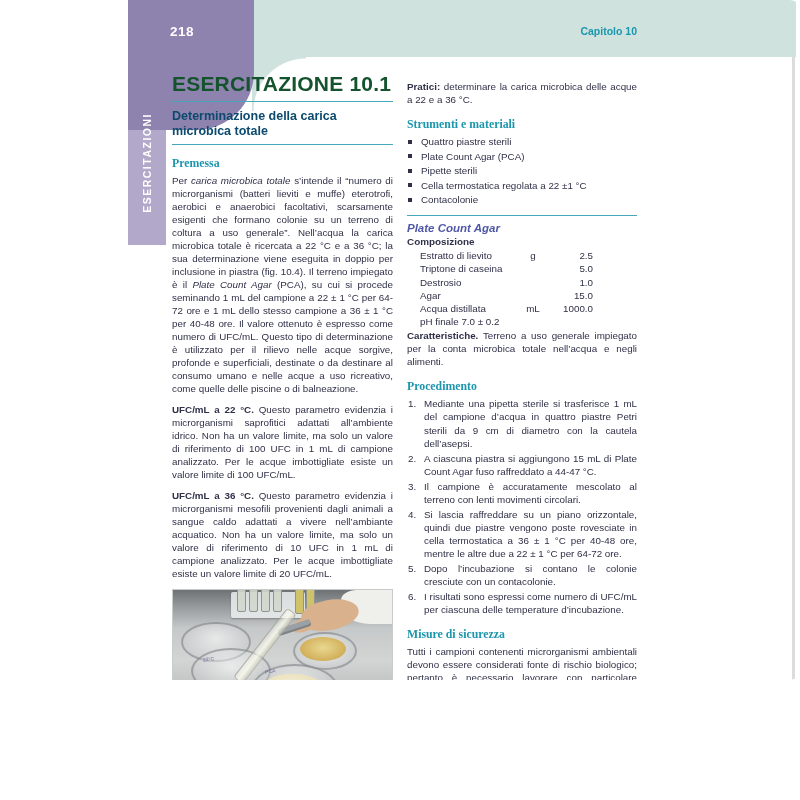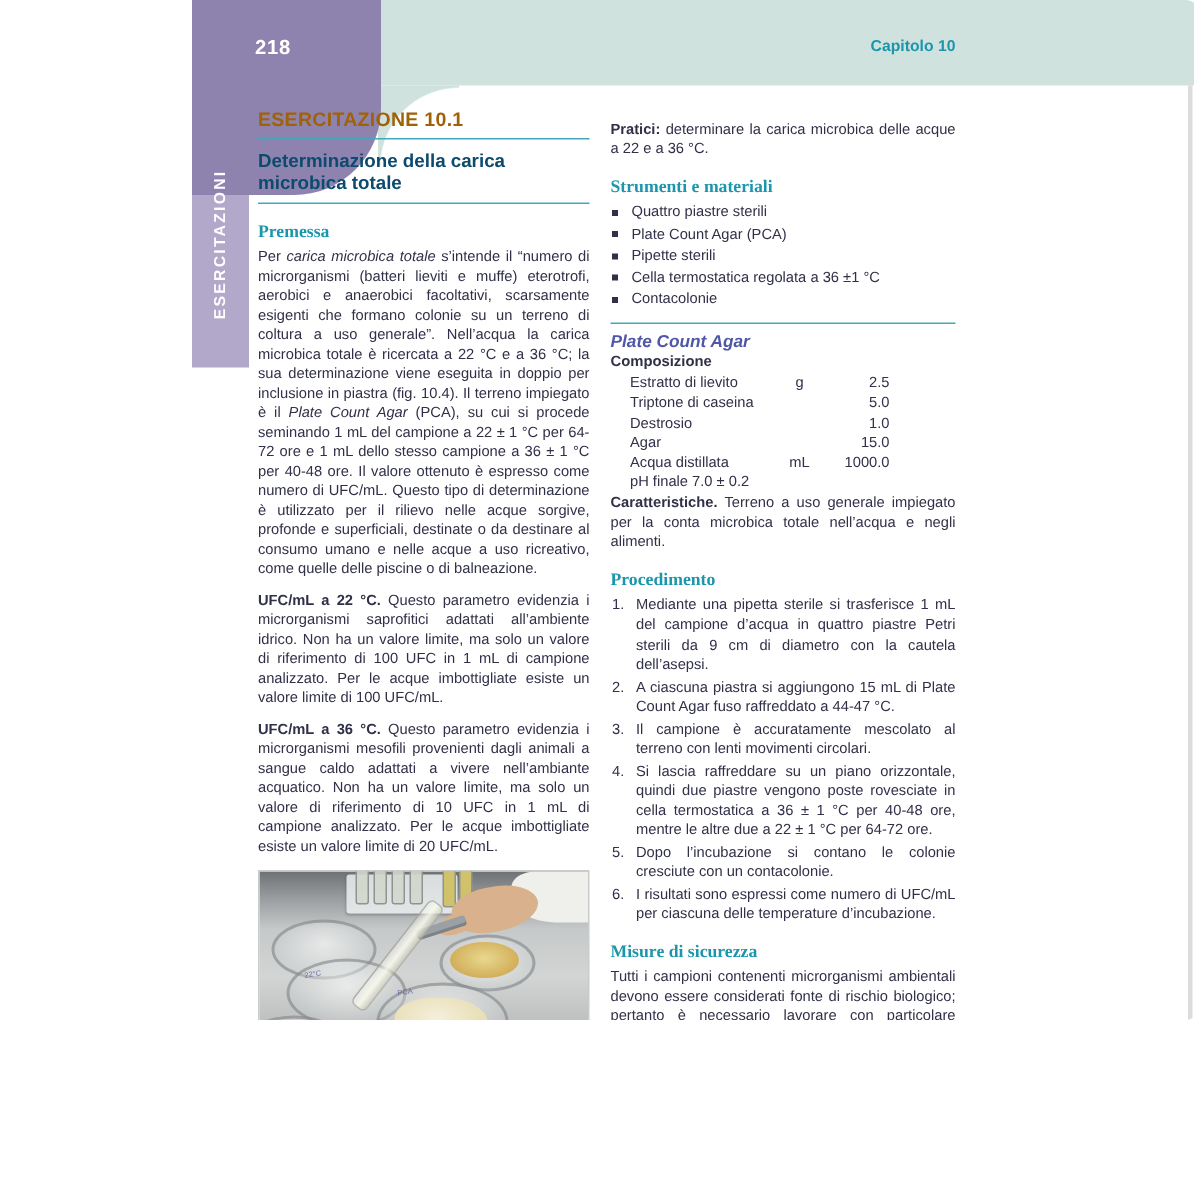--- a/index.html
+++ b/index.html
@@ -17,21 +17,21 @@
   .chapter{position:absolute;left:407px;top:25px;width:230px;text-align:right;color:#1b96ac;font-weight:bold;font-size:10.5px;}
   .sidebar-text{position:absolute;left:128px;top:88px;width:38px;height:150px;display:flex;align-items:center;justify-content:center;}
   .sidebar-text span{writing-mode:vertical-rl;transform:rotate(180deg);color:#ffffff;font-weight:bold;
         font-size:10.5px;letter-spacing:1.5px;}
   .page-edge{position:absolute;left:792px;top:57px;width:3px;height:743px;background:#dcdcdc;}
 
   
   .col-left{position:absolute;left:172px;top:72px;width:221px;}
   .col-right{position:absolute;left:407px;top:80px;width:230px;}
 
-  .ex-title{color:#a16207;font-weight:bold;font-size:13px;letter-spacing:.2px;margin:0;}
+  .ex-title{color:#14532d;font-weight:bold;font-size:21px;letter-spacing:.2px;margin:0;}
   .rule{border:none;border-top:1.6px solid #45a8ba;margin:5px 0 0 0;}
   .ex-subtitle{color:#0c4a6e;font-weight:bold;font-size:12.5px;line-height:1.18;margin:7px 0 0 0;}
   .h-teal{color:#1b96ac;font-weight:bold;font-size:11.8px;margin:11px 0 3px 0;font-family:Liberation Serif, serif;}
   .h-pca{color:#4f57a7;font-weight:bold;font-style:italic;font-size:11.5px;margin:6px 0 2px 0;}
 
   .body-txt{font-size:9.8px;line-height:1.33;text-align:justify;margin:3px 0 0 0;}
   .body-txt + .body-txt{margin-top:8px;}
   .rb{font-weight:bold;} .ri{font-style:italic;}
   .b-label{font-weight:bold;font-size:9.9px;margin:2px 0 2px 0;}
 
@@ -133,21 +133,21 @@
   </div>
 
   <div class="col-right">
     <p class="body-txt" style="margin-top:0;"><span class="rb">Pratici:</span><span> determinare la carica microbica delle acque a 22 e a 36 °C.</span></p>
 
     <h3 class="h-teal">Strumenti e materiali</h3>
     <ul class="sq">
         <li>Quattro piastre sterili</li>
         <li>Plate Count Agar (PCA)</li>
         <li>Pipette sterili</li>
-        <li>Cella termostatica regolata a 36 ±1 °C</li>
+        <li>Cella termostatica regolata a 22 ±1 °C</li>
         <li>Contacolonie</li>
       </ul>
 
     <hr class="rule" style="margin-top:9px;">
     <h3 class="h-pca">Plate Count Agar</h3>
     <div class="b-label">Composizione</div>
     <div class="comp">
         <div class="comp-row">
           <span class="c-name">Estratto di lievito</span>
           <span class="c-unit">g</span>

